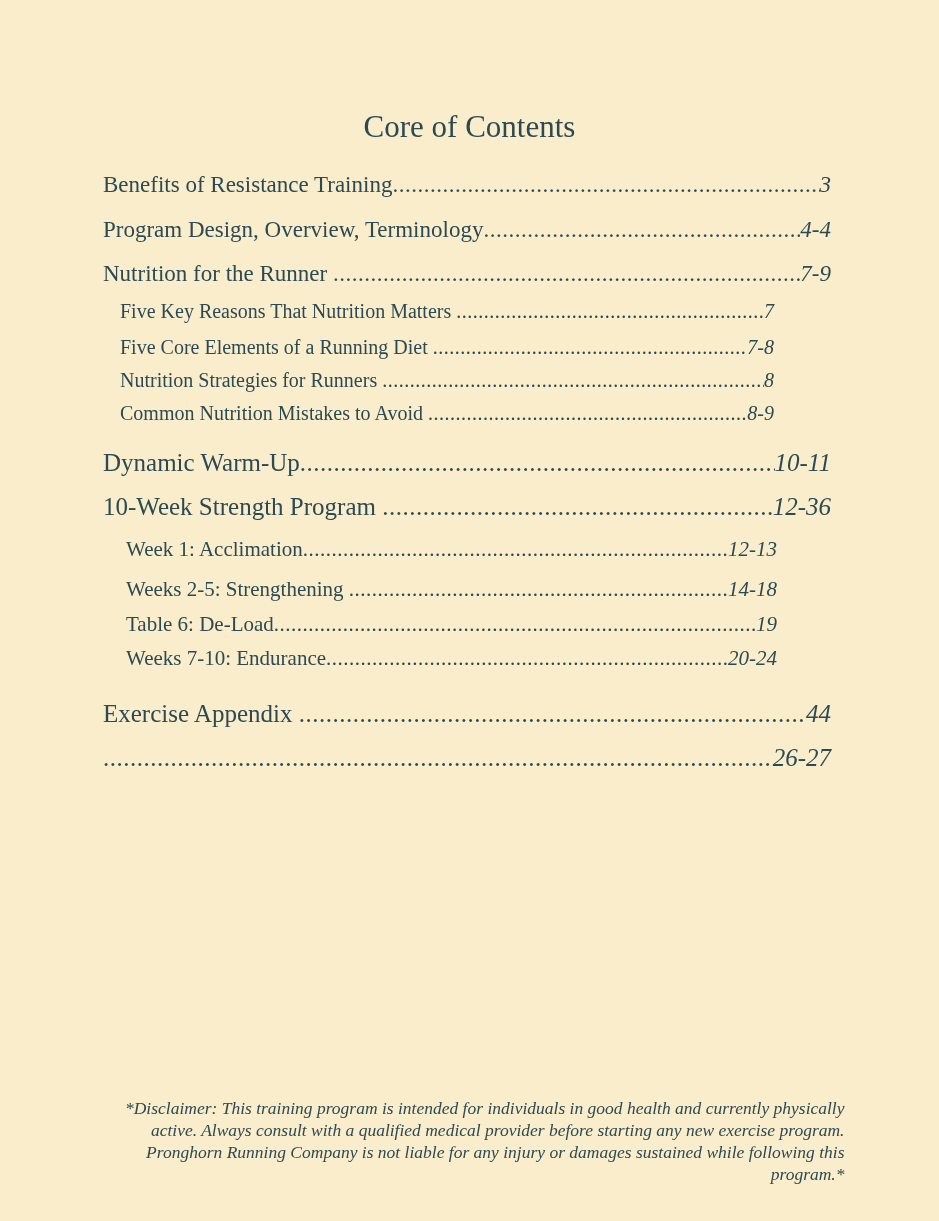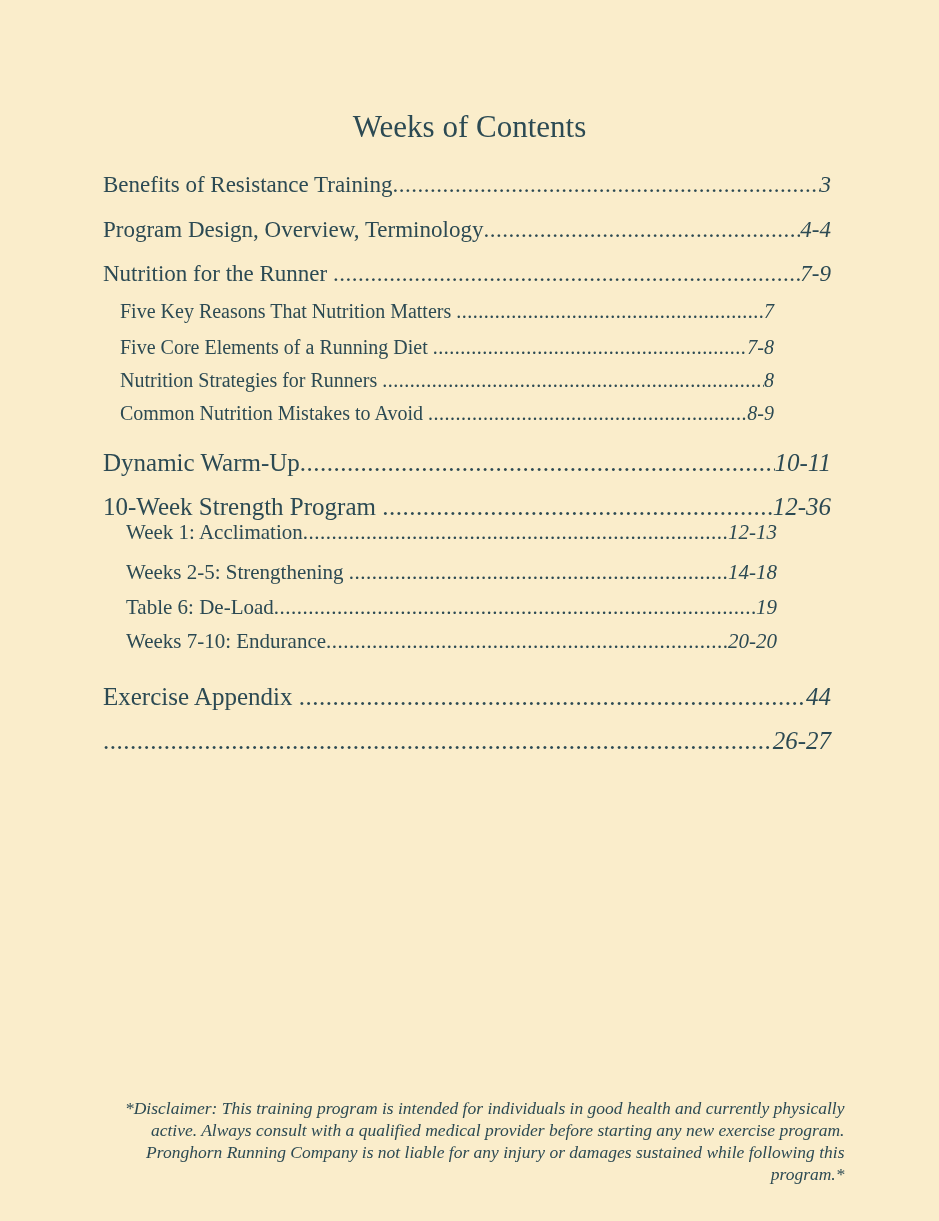--- a/index.html
+++ b/index.html
@@ -58,21 +58,21 @@
   .lvl2 { font-size: 21px; line-height: 23px; margin-left: 23px; margin-right: 54px; }
 
   .toc .row:nth-child(1)  { margin-bottom: 19px; }
   .toc .row:nth-child(2)  { margin-bottom: 18px; }
   .toc .row:nth-child(3)  { margin-bottom: 13px; }
   .toc .row:nth-child(4)  { margin-bottom: 13px; }
   .toc .row:nth-child(5)  { margin-bottom: 10px; }
   .toc .row:nth-child(6)  { margin-bottom: 10px; }
   .toc .row:nth-child(7)  { margin-bottom: 24px; }
   .toc .row:nth-child(8)  { margin-bottom: 16px; }
-  .toc .row:nth-child(9)  { }
+  .toc .row:nth-child(9)  { margin-bottom: 17px; }
   .toc .row:nth-child(10) { margin-bottom: 17px; }
   .toc .row:nth-child(11) { margin-bottom: 12px; }
   .toc .row:nth-child(12) { margin-bottom: 11px; }
   .toc .row:nth-child(13) { margin-bottom: 30px; }
   .toc .row:nth-child(14) { margin-bottom: 16px; }
   .toc .row:nth-child(15) { margin-bottom: 0; }
 
   .footer {
     position: absolute;
     left: 8px;
@@ -86,21 +86,21 @@
     max-width: 742px;
     font-size: 17.5px;
     line-height: 22px;
   }
 </style>
 </head>
 <body>
 
 <div class="page">
 
-  <h1 class="doc-title">Weeks of Contents</h1>
+  <h1 class="doc-title">Core of Contents</h1>
 
   <div class="toc">
 
     <div class="row lvl0">
       <span class="label">Benefits of Resistance Training</span>
         <span class="leader"></span>
         <span class="pages">3</span>
     </div>
 
     <div class="row lvl0">
@@ -165,21 +165,21 @@
 
     <div class="row lvl2">
       <span class="label">Table 6: De-Load</span>
         <span class="leader"></span>
         <span class="pages">19</span>
     </div>
 
     <div class="row lvl2">
       <span class="label">Weeks 7-10: Endurance</span>
         <span class="leader"></span>
-        <span class="pages">20-20</span>
+        <span class="pages">20-24</span>
     </div>
 
     <div class="row lvl0 big">
       <span class="label">Exercise Appendix </span>
         <span class="leader"></span>
         <span class="pages">44</span>
     </div>
 
     <div class="row lvl0 big">
         <span class="leader"></span>

